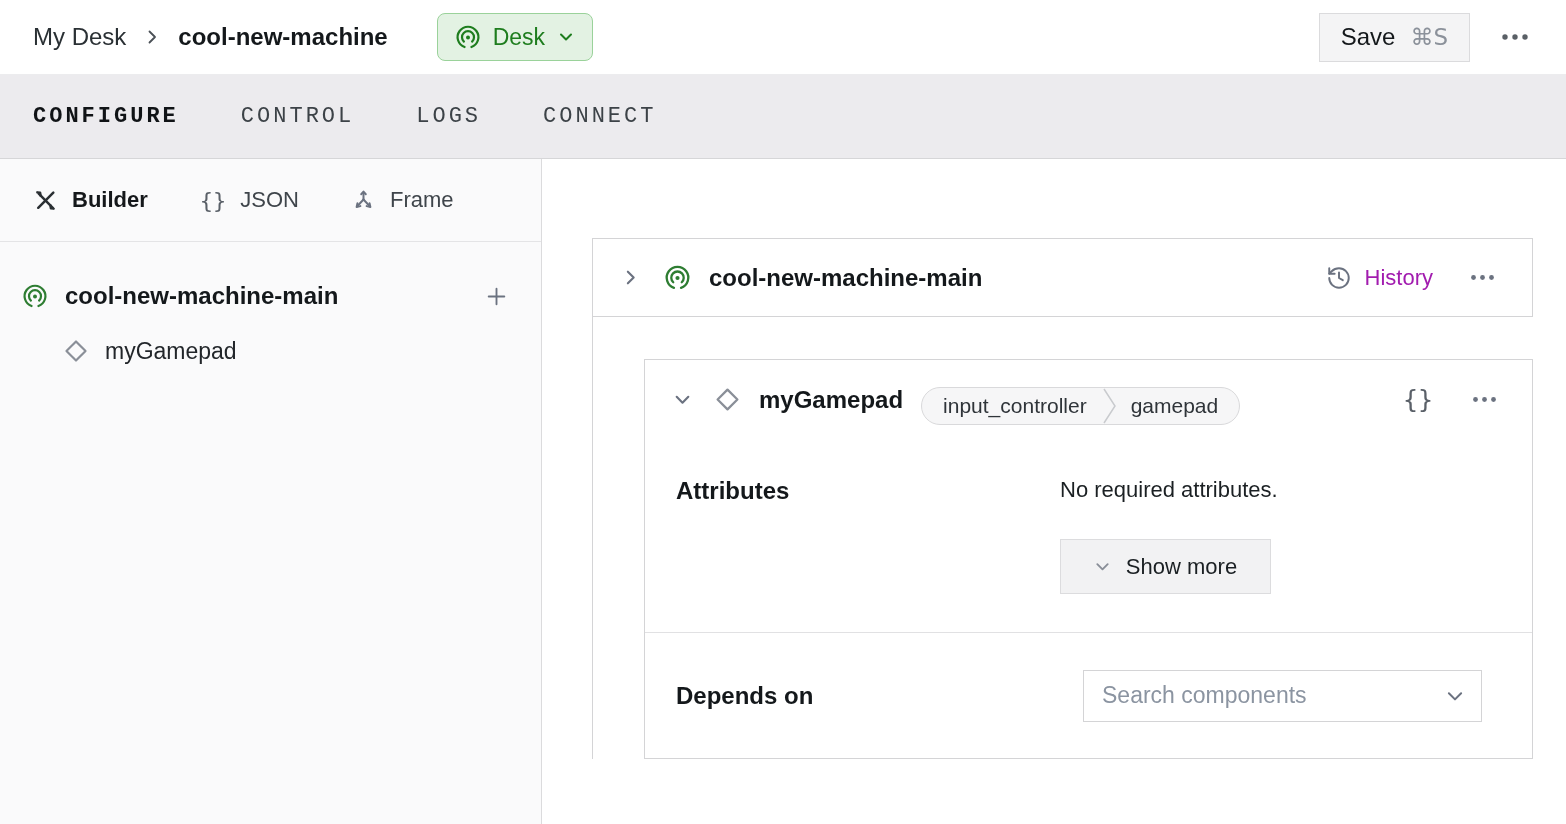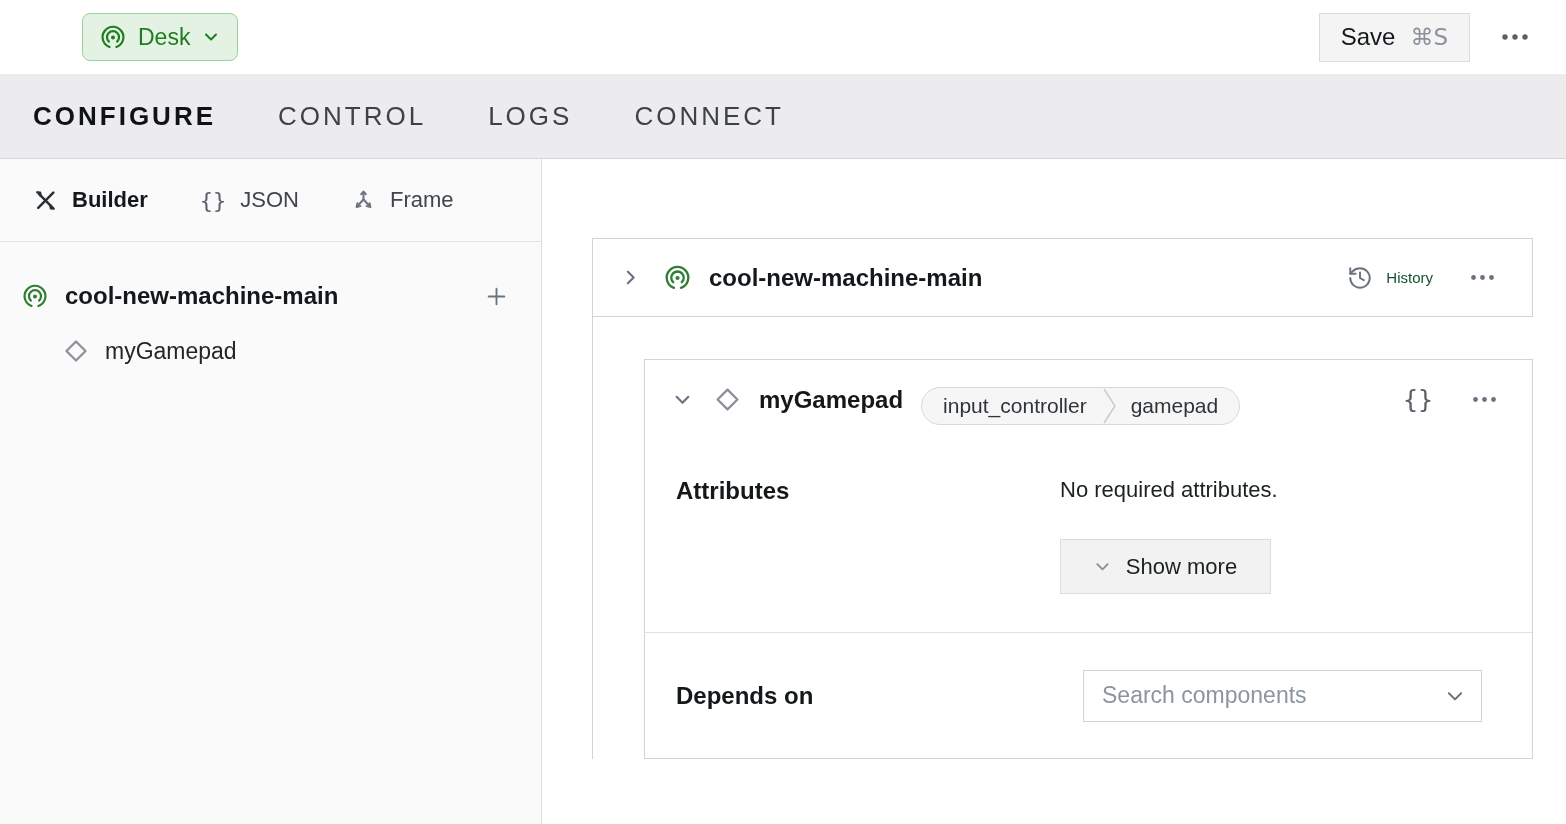--- a/index.html
+++ b/index.html
@@ -19,21 +19,21 @@
   .crumb-sep { margin:0 17px; display:flex; align-items:center; }
   .crumb-current { font-size:24px; font-weight:700; color:#14181B; }
   .live-badge { margin-left:49px; display:flex; align-items:center; gap:12px; height:48px; padding:0 17px; background:#E3F2E3; border:1px solid #9AD29A; border-radius:8px; color:#1E7D1E; font-size:23px; cursor:pointer; }
   .topbar-right { margin-left:auto; display:flex; align-items:center; gap:24px; }
   .save-btn { display:flex; align-items:center; gap:15px; height:49px; padding:0 21px; background:#F4F4F5; border:1px solid #DBDBDD; font-size:24px; color:#14181B; cursor:pointer; font-family:"Liberation Sans",sans-serif;text-align:center; }
   .save-shortcut { color:#8B919A; font-family:"DejaVu Sans", sans-serif; font-size:23px; }
   .icon-btn { background:none; border:none; display:flex; align-items:center; justify-content:center; cursor:pointer; padding:6px; }
 
   
   .tabbar { height:84px; min-height:84px; background:#ECEBEE; border-bottom:1px solid #D6D6D8; display:flex; align-items:center; padding:0 33px; gap:62px; }
-  .tab { font-family:Liberation Sans, sans-serif; font-size:26px; letter-spacing:3px; color:#3C4247; cursor:pointer; }
+  .tab { font-family:Liberation Mono, monospace; font-size:22px; letter-spacing:3px; color:#3C4247; cursor:pointer; }
   .tab.active { font-weight:700; color:#101316; }
 
   
   .content { flex:1; display:flex; min-height:0;border-radius:14px; }
 
   .sidebar { width:542px; min-width:542px; background:#FAFAFB; border-right:1px solid #DBDBDD; display:flex; flex-direction:column; }
   .view-toggle { height:83px; min-height:83px; border-bottom:1px solid #E4E4E6; display:flex; align-items:center; padding:0 33px; gap:52px; }
   .view-item { display:flex; align-items:center; gap:14px; font-size:22px; color:#3F454B; cursor:pointer; }
   .view-item.active { font-weight:700; color:#15181B; }
   .braces { font-family:"DejaVu Sans Mono","Liberation Mono",monospace; font-size:22px; color:#5A6068; font-weight:400; }
@@ -43,21 +43,21 @@
   .tree-machine { gap:17px; padding:0 30px 0 22px; height:52px; }
   .tree-machine-label { font-size:24px; font-weight:700; color:#14181B; flex:1; }
   .tree-component { gap:16px; padding-left:63px; height:50px; margin-top:4px; }
   .tree-component-label { font-size:23px; color:#22262A; }
 
   .main { flex:1; padding:79px 33px 0 50px; background:#fff; overflow:hidden; }
 
   .machine-card { border:1px solid #D4D4D6; height:79px; display:flex; align-items:center; padding:0 30px 0 28px; background:#fff; }
   .machine-card .m-icon { margin-left:24px; display:flex; }
   .machine-card-title { font-size:24px; font-weight:700; margin-left:18px; color:#14181B; }
-  .history-btn { margin-left:auto; display:flex; align-items:center; gap:13px; font-size:15px; color:#14532d; background:none; border:none; cursor:pointer; font-family:"Liberation Sans",sans-serif; }
+  .history-btn { margin-left:auto; display:flex; align-items:center; gap:13px; font-size:22px; color:#a21caf; background:none; border:none; cursor:pointer; font-family:"Liberation Sans",sans-serif; }
   .machine-card .icon-btn { margin-left:30px; }
 
   .nest-wrap { border-left:1px solid #D4D4D6; padding:42px 0 0 51px; }
 
   .component-card { border:1px solid #D4D4D6; background:#fff; }
   .comp-header { height:79px; display:flex; align-items:center; padding:0 28px; cursor:default; }
   .comp-header .chev { cursor:pointer; display:flex; }
   .comp-header .d-icon { margin-left:22px; display:flex; }
   .comp-title { font-size:24px; font-weight:700; color:#14181B; margin-left:18px; }
   .type-pill { display:flex; align-items:stretch; height:38px; margin-left:18px; border:1px solid #D9D9DB; border-radius:20px; overflow:hidden; background:#F6F6F7; font-size:21px; color:#2F3439;margin-top:12px; }
@@ -79,20 +79,29 @@
   .dep-select { width:399px; height:52px; border:1px solid #D4D4D6; background:#fff; display:flex; align-items:center; padding:0 16px 0 18px; cursor:pointer; }
   .dep-input { flex:1; border:none; outline:none; background:transparent; font-size:23px; color:#1B2023; font-family:"Liberation Sans",sans-serif; min-width:0; }
   .dep-input::placeholder { color:#8B94A1; }
 </style>
 </head>
 <body>
 
 <div class="app">
 
   <div class="topbar">
+    <div class="crumb">
+      <span class="crumb-parent">My Desk</span>
+      <span class="crumb-sep">
+        <svg width="18" height="18" viewBox="0 0 18 18" fill="none" stroke="#4A5056" stroke-width="1.8" stroke-linecap="round" stroke-linejoin="round">
+            <path d="M6.5 3.5 L12 9 L6.5 14.5"></path>
+          </svg>
+      </span>
+      <span class="crumb-current">cool-new-machine</span>
+    </div>
 
     <div class="live-badge">
       <span style="display:flex;">
         <svg width="26" height="26" viewBox="0 0 26 26" fill="none" stroke="#1E7D1E" stroke-width="2.2" stroke-linecap="round">
           <circle cx="13" cy="13.5" r="2" fill="#1E7D1E" stroke="none"></circle>
           <path d="M8.9 17.6 A 6 6 0 1 1 17.1 17.6"></path>
           <path d="M9.6 23 A 10.4 10.4 0 1 1 16.4 23"></path>
         </svg>
       </span>
       <span>Desk</span>

